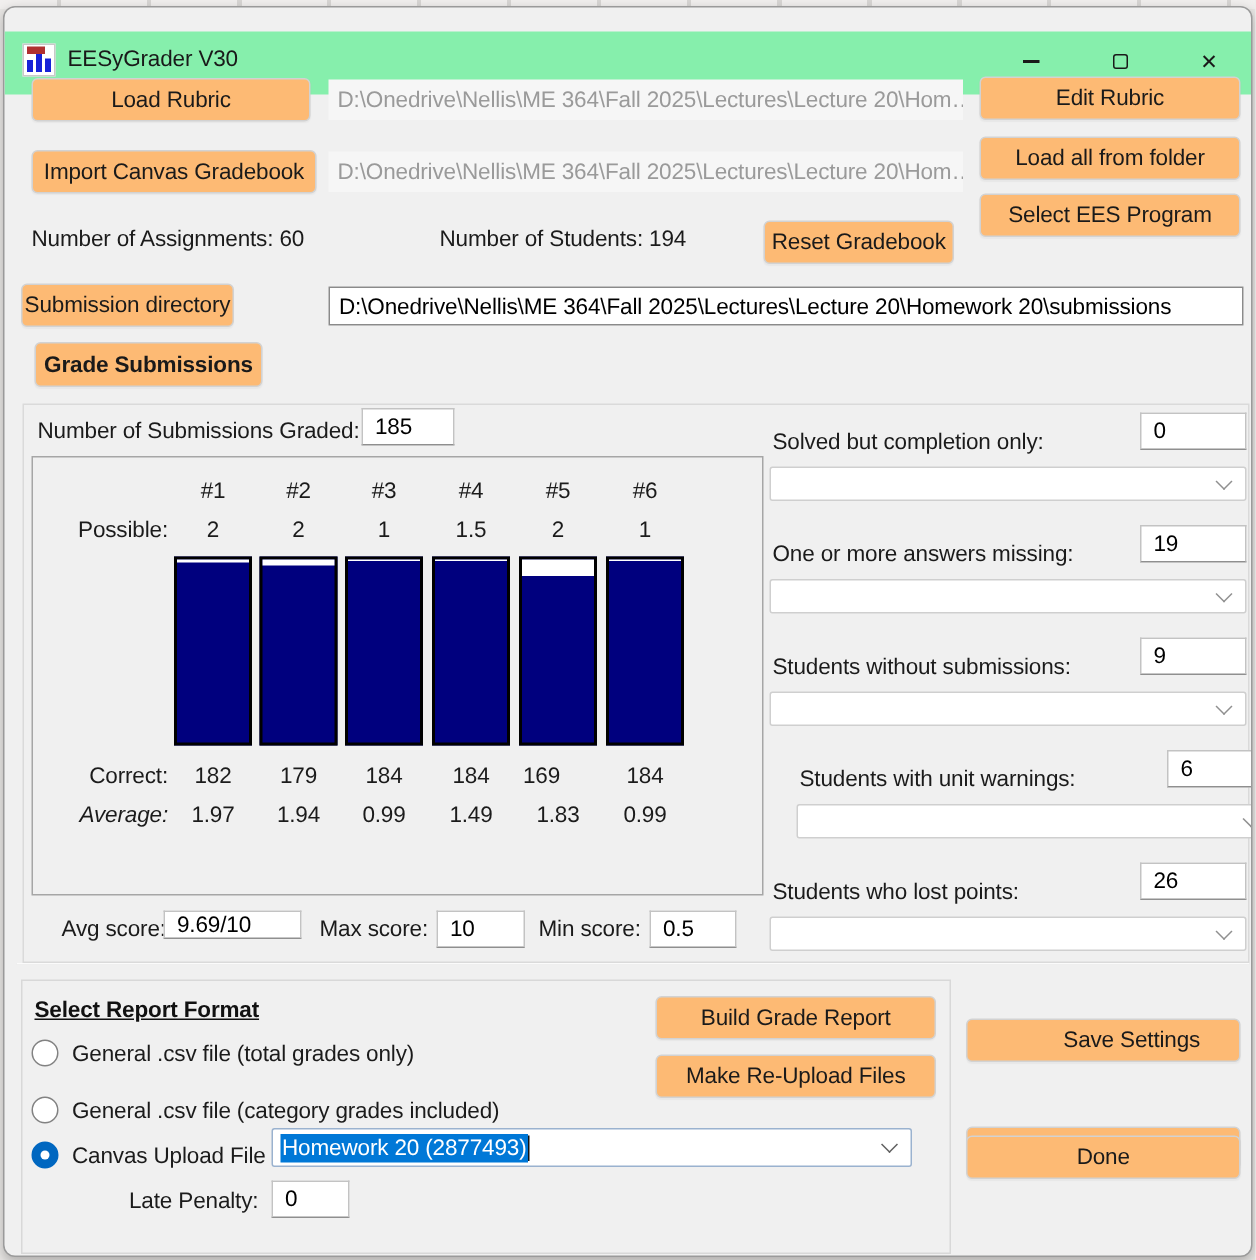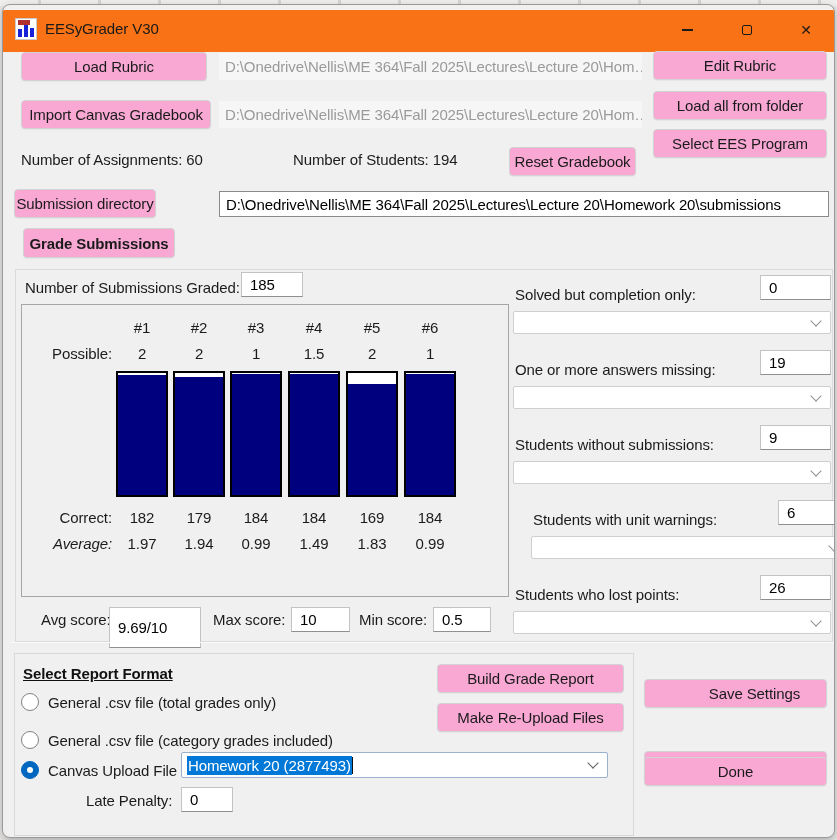--- a/index.html
+++ b/index.html
@@ -14,35 +14,35 @@
   .desktop-strip {
     position: absolute; left:0; top:0; width:837px; height:6px;
     background: repeating-linear-gradient(90deg,#f1efee 0 38px,#d8d6d4 38px 41px,#f1efee 41px 60px);
   }
   .window {
     position: absolute; left:2px; top:4px; width:833px; height:834px;
     background:#f0f0f0; border:1px solid #9a9a9a; border-radius:8px;
     box-shadow: 0 3px 8px rgba(0,0,0,.25);
     overflow:hidden;
   }
-  .titlebar { position:absolute; left:0; top:5px; width:100%; height:42px; background:#f97316; }
+  .titlebar { position:absolute; left:0; top:16px; width:100%; height:42px; background:#86efac; }
   .app-icon { position:absolute; left:12px; top:8px; width:22px; height:22px; background:#fff; border:1px solid #c9c9c9; }
   .app-icon .r { position:absolute; left:2px; top:1px; width:12px; height:5px; background:#b03030; }
   .app-icon .b1{ position:absolute; left:2px;  bottom:2px; width:4px; height:8px;  background:#1722d8; }
   .app-icon .b2{ position:absolute; left:8px;  bottom:2px; width:4px; height:12px; background:#1722d8; }
   .app-icon .b3{ position:absolute; left:14px; bottom:2px; width:4px; height:9px;  background:#1722d8; }
   .title-text { position:absolute; left:42px; top:10px; font-size:15px; color:#191919; }
   .winbtn { position:absolute; top:4px; width:46px; height:32px; display:flex; align-items:center; justify-content:center; }
   .winbtn.min { left:661px; } .winbtn.max { left:721px; } .winbtn.close { left:780px; }
   .glyph-min { width:11px; height:1.4px; background:#1a1a1a; }
   .glyph-max { width:10px; height:10px; border:1.2px solid #1a1a1a; border-radius:2px; }
   .glyph-close { font-size:14px; color:#1a1a1a; line-height:1; }
 
   .btn {
-    position:absolute; background:#f9a8d4; border:1px solid #d2d2d2; border-radius:4px;
+    position:absolute; background:#fdba74; border:1px solid #d2d2d2; border-radius:4px;
     display:flex; align-items:center; justify-content:center;
     font-size:15px; color:#1a1a1a; box-shadow:0 1px 1px rgba(0,0,0,.04);
   }
   .btn.bold { font-weight:bold; }
 
   .pathfield {
     position:absolute; background:#f6f6f6; color:#9a9a9a; font-size:15px;
     display:flex; align-items:center; padding:0 6px; overflow:hidden; white-space:nowrap;
   }
   .editfield {
@@ -169,33 +169,33 @@
       <div class="bar" style="left: 266px; top: 66px; height: 126px; background: rgb(0, 0, 126);">
         <div class="gap" style="height: 1px;"></div>
       </div>
       <div class="col-val" style="left: 266px; top: 204px;">184</div>
       <div class="col-val" style="left: 266px; top: 230px;">1.49</div>
       <div class="col-head" style="left: 324px; top: 14px;">#5</div>
       <div class="col-val" style="left: 324px; top: 40px;">2</div>
       <div class="bar" style="left: 324px; top: 66px; height: 126px; background: rgb(0, 0, 126);">
         <div class="gap" style="height: 11px;"></div>
       </div>
-      <div class="col-val" style="left: 324px; top: 204px; text-align: center;">169</div>
+      <div class="col-val" style="left: 313px; top: 204px; text-align: center;">169</div>
       <div class="col-val" style="left: 324px; top: 230px;">1.83</div>
       <div class="col-head" style="left: 382px; top: 14px;">#6</div>
       <div class="col-val" style="left: 382px; top: 40px;">1</div>
       <div class="bar" style="left: 382px; top: 66px; height: 126px; background: rgb(0, 0, 126);">
         <div class="gap" style="height: 1px;"></div>
       </div>
       <div class="col-val" style="left: 382px; top: 204px;">184</div>
       <div class="col-val" style="left: 382px; top: 230px;">0.99</div>
     </div>
 
   <div class="score-lbl" style="left:38px;">Avg score:</div>
-  <div class="numbox" style="left:106px; top:602px; width:92px; height:41px;">9.69/10</div>
+  <div class="numbox" style="left:106px; top:602px; width:92px; height:19px;">9.69/10</div>
   <div class="score-lbl" style="left:210px;">Max score:</div>
   <div class="numbox" style="left:288px; top:602px; width:59px; height:25px;">10</div>
   <div class="score-lbl" style="left:356px;">Min score:</div>
   <div class="numbox" style="left:430px; top:602px; width:58px; height:25px;">0.5</div>
 
   <div class="counter-panel" id="counter-panel">
       <div class="counter-row" style="top: 0px;">
         <div class="clabel">Solved but completion only:</div>
         <div class="numbox cnum">0</div>
         <div class="combo">

